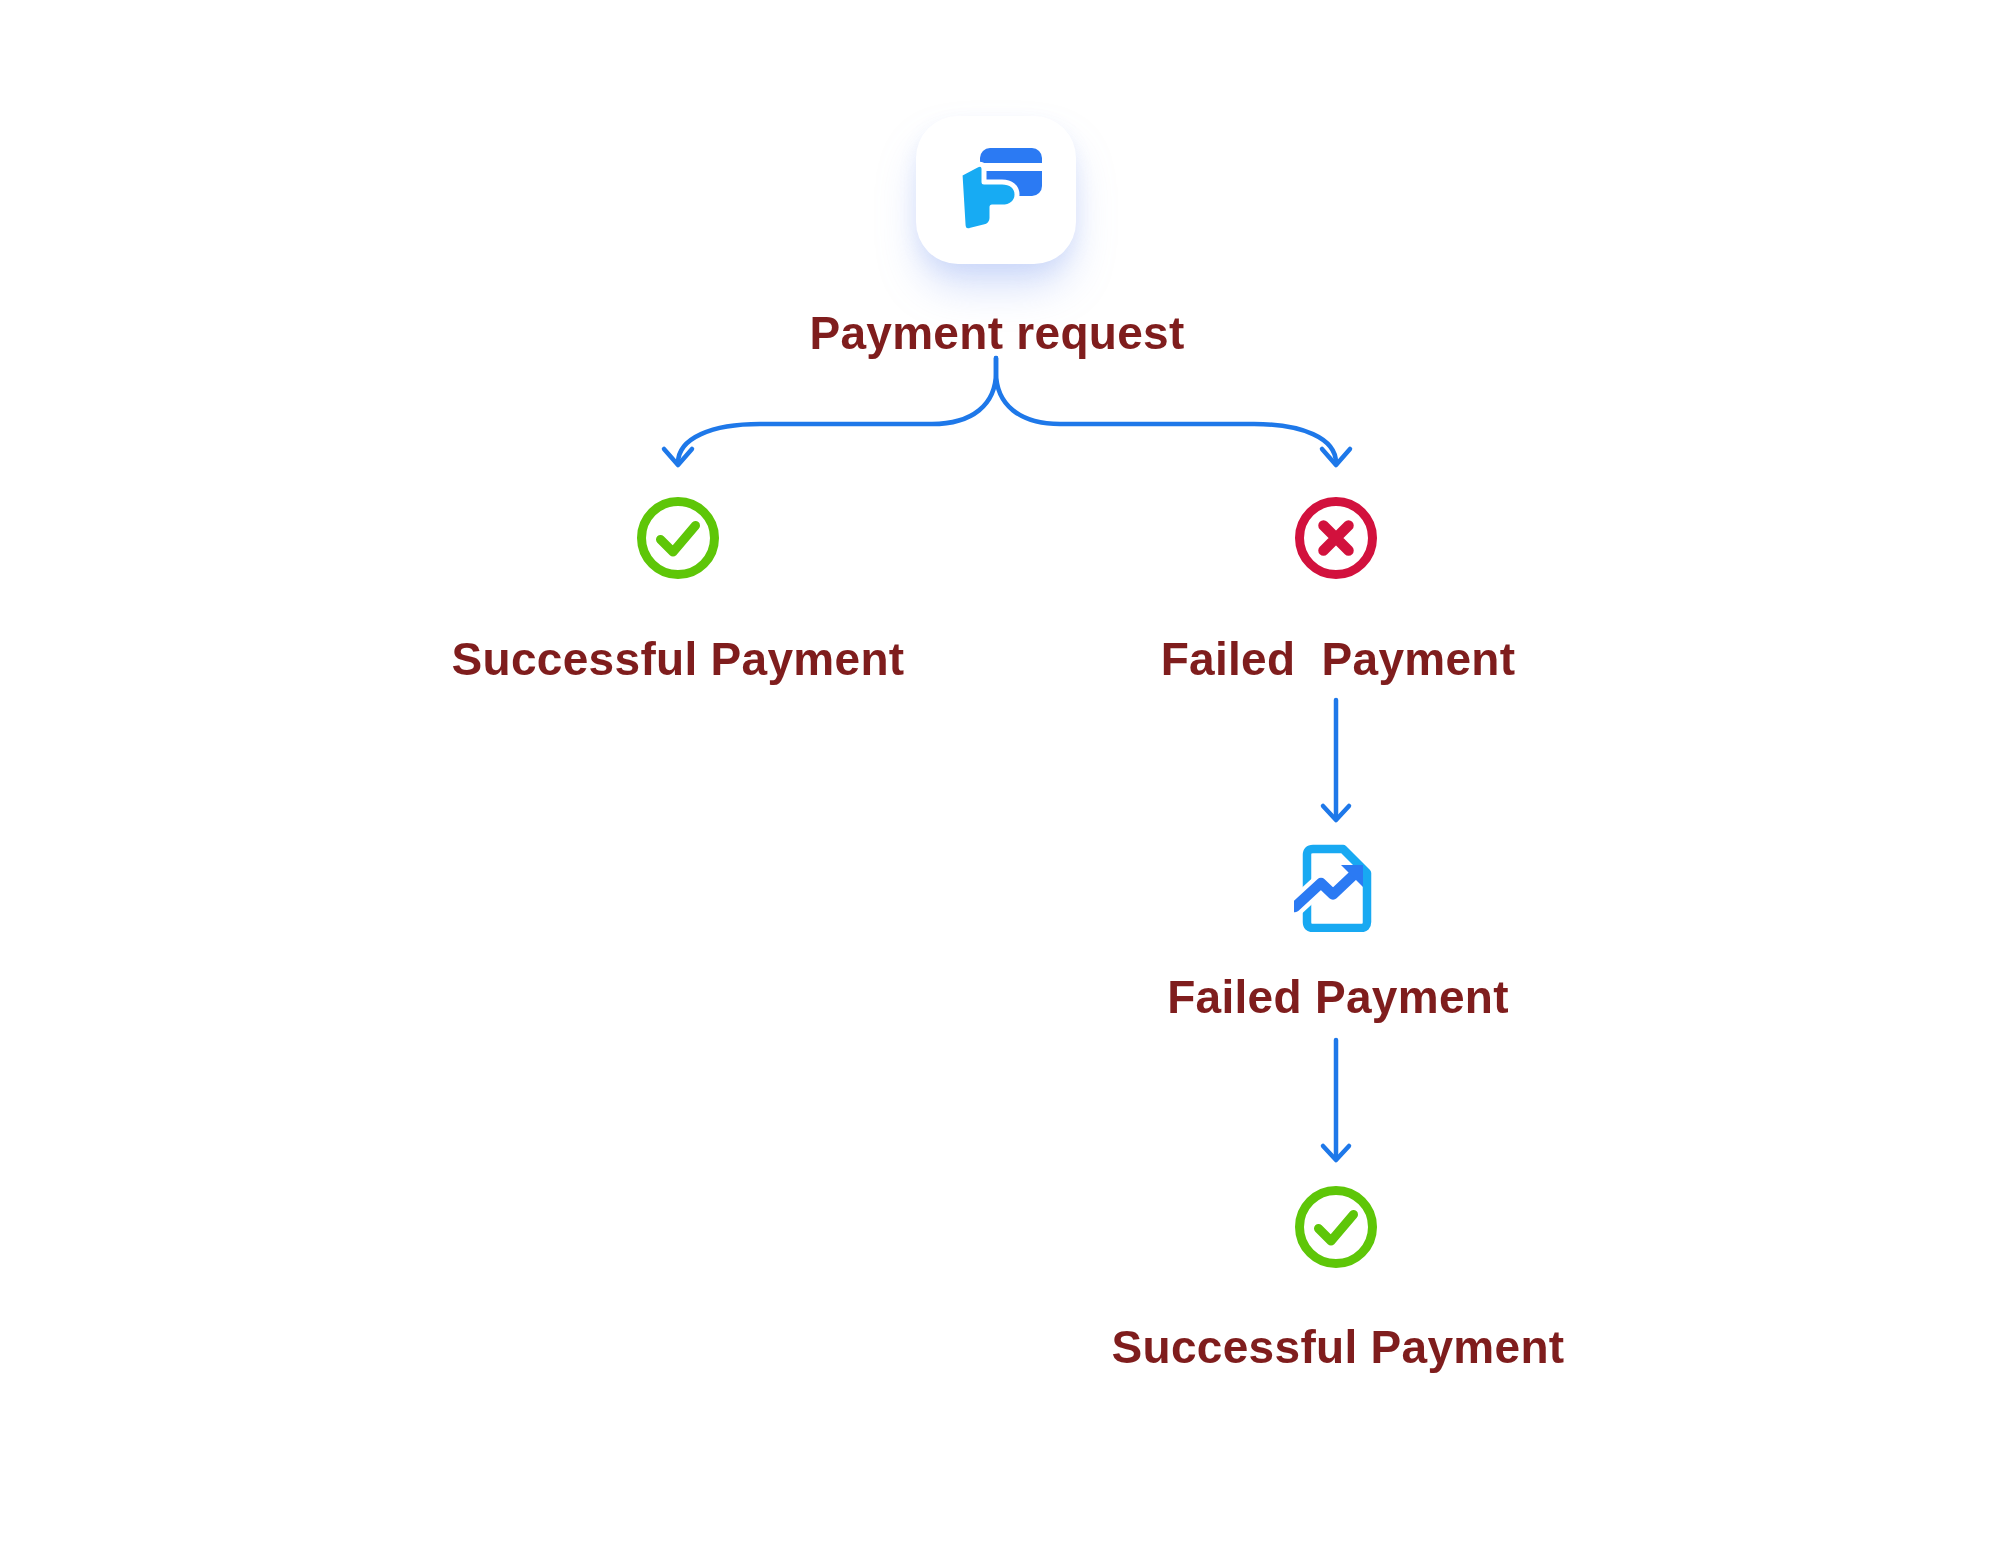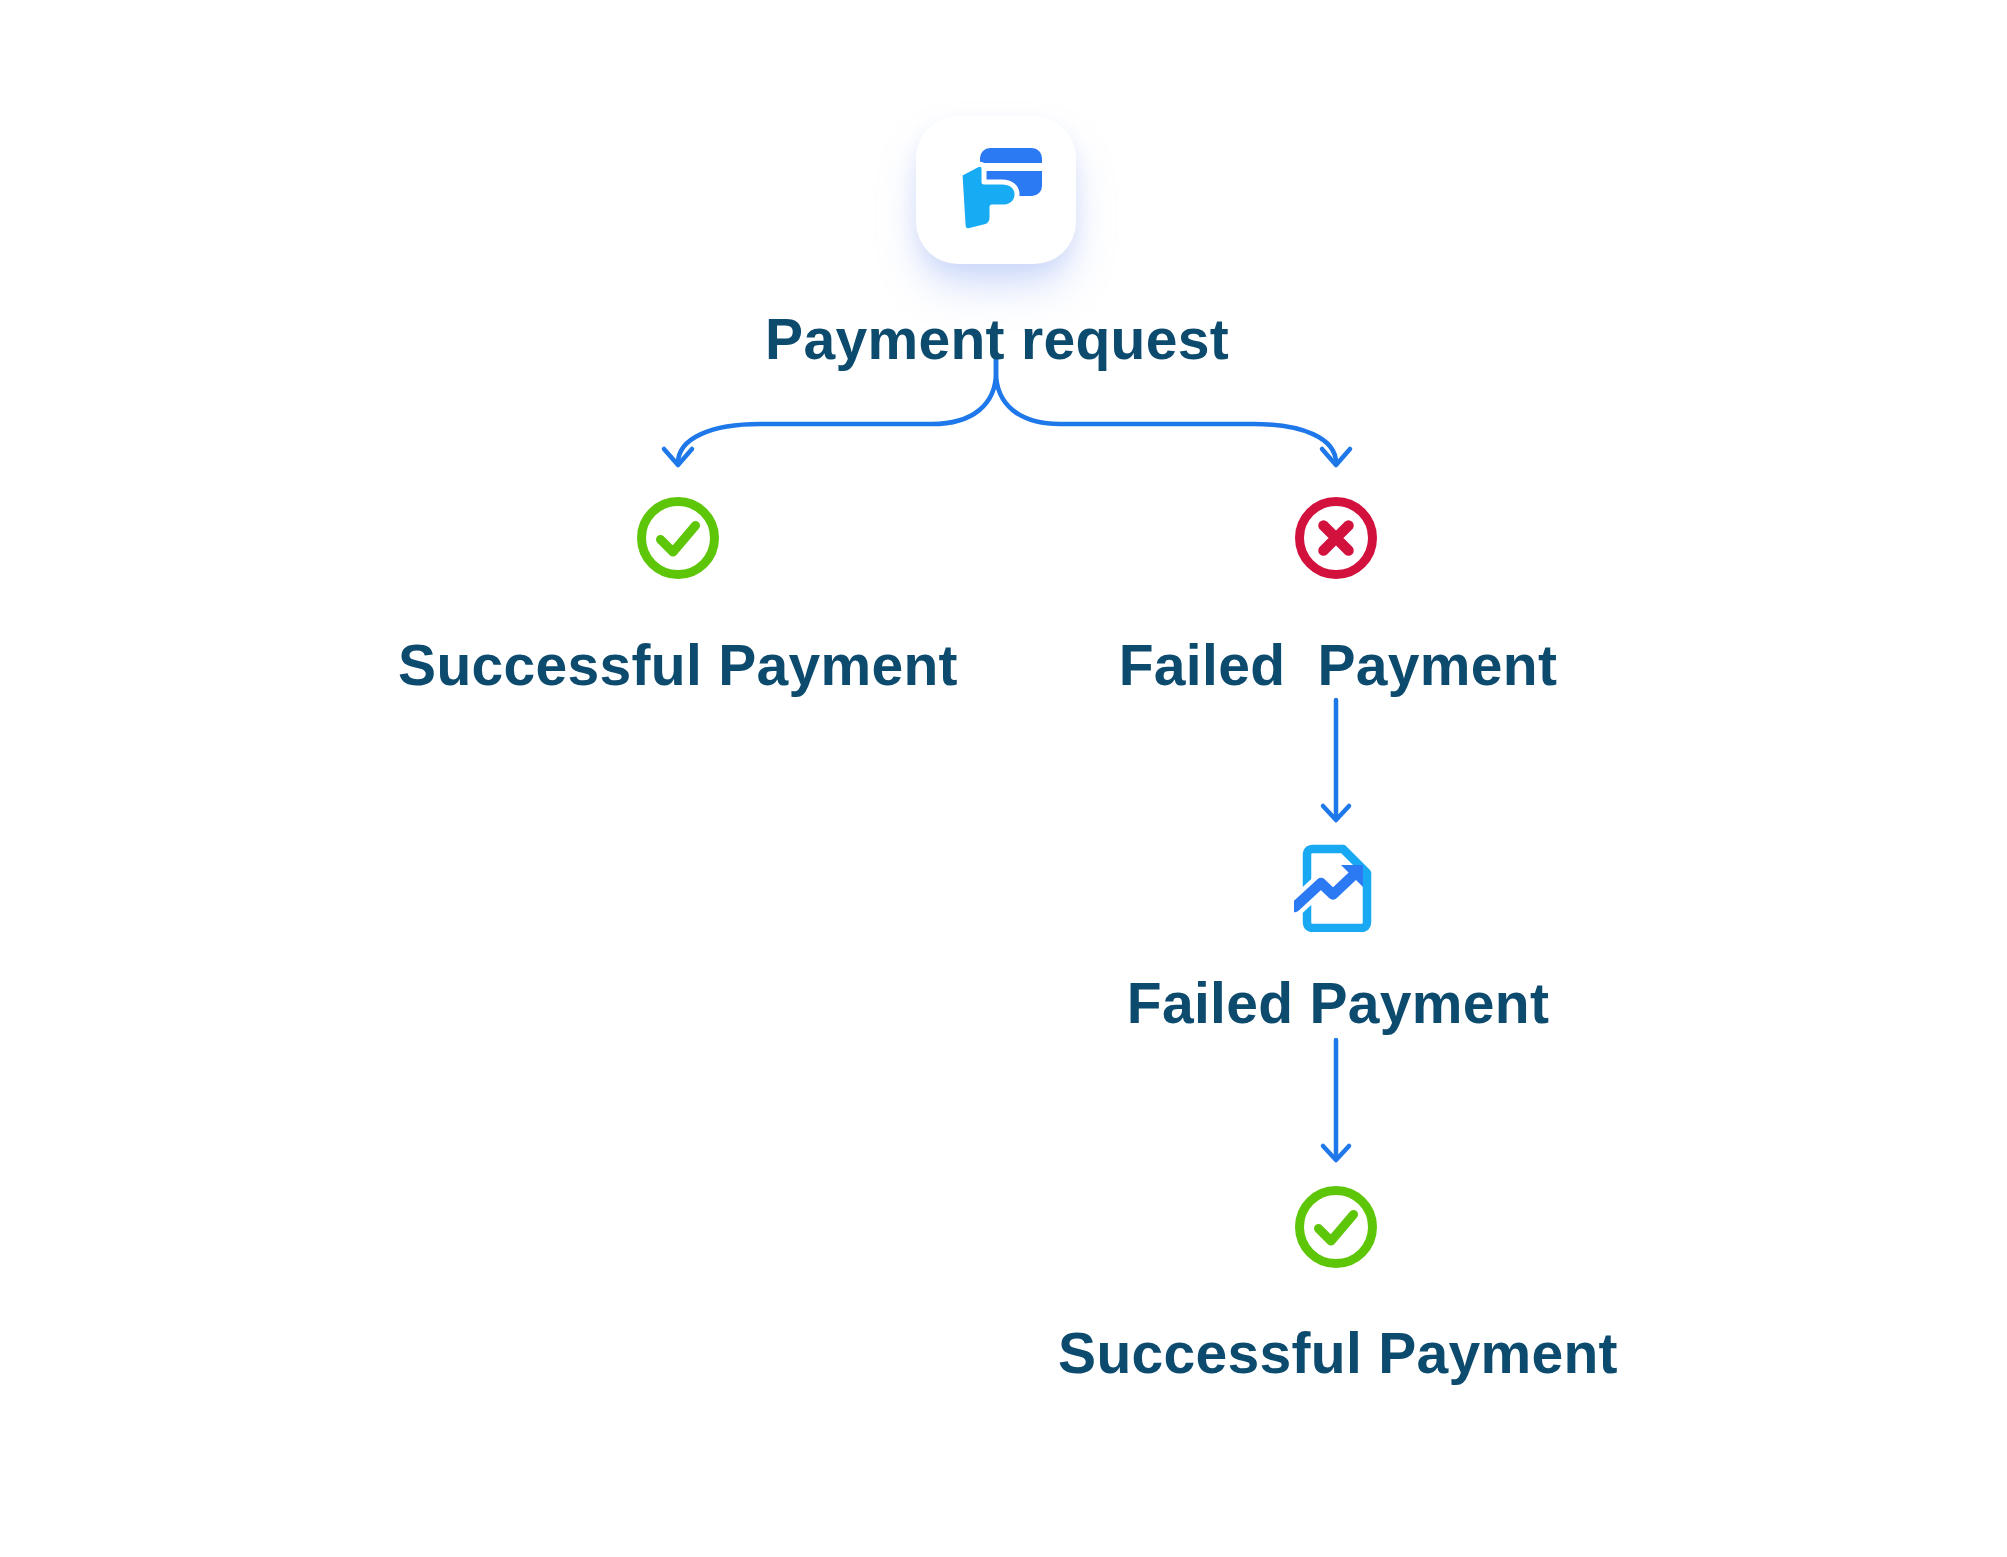--- a/index.html
+++ b/index.html
@@ -1,21 +1,21 @@
 <!DOCTYPE html>
 <html><head>
 <meta charset="utf-8">
 <style>
   html,body{margin:0;padding:0;background:#ffffff;}
   body{width:2007px;height:1557px;overflow:hidden;font-family:"Liberation Sans",sans-serif;}
   .canvas{position:relative;width:2007px;height:1557px;background:#ffffff;}
   .connectors{position:absolute;left:0;top:0;width:2007px;height:1557px;pointer-events:none;}
   .node-label{
     position:absolute;transform:translateX(-50%);
-    font-size:57px;font-weight:700;color:#0c4a6e;
+    font-size:46px;font-weight:700;color:#7f1d1d;
     white-space:pre;letter-spacing:0.3px;line-height:1.1;
   }
   .app-tile{
     position:absolute;left:916px;top:116px;width:160px;height:148px;
     background:#ffffff;border-radius:42px;
     box-shadow:0 26px 44px -6px rgba(122,156,240,0.35),0 8px 18px rgba(122,156,240,0.12);
     display:flex;align-items:center;justify-content:center;
   }
   .icon-node{position:absolute;}
 </style>

